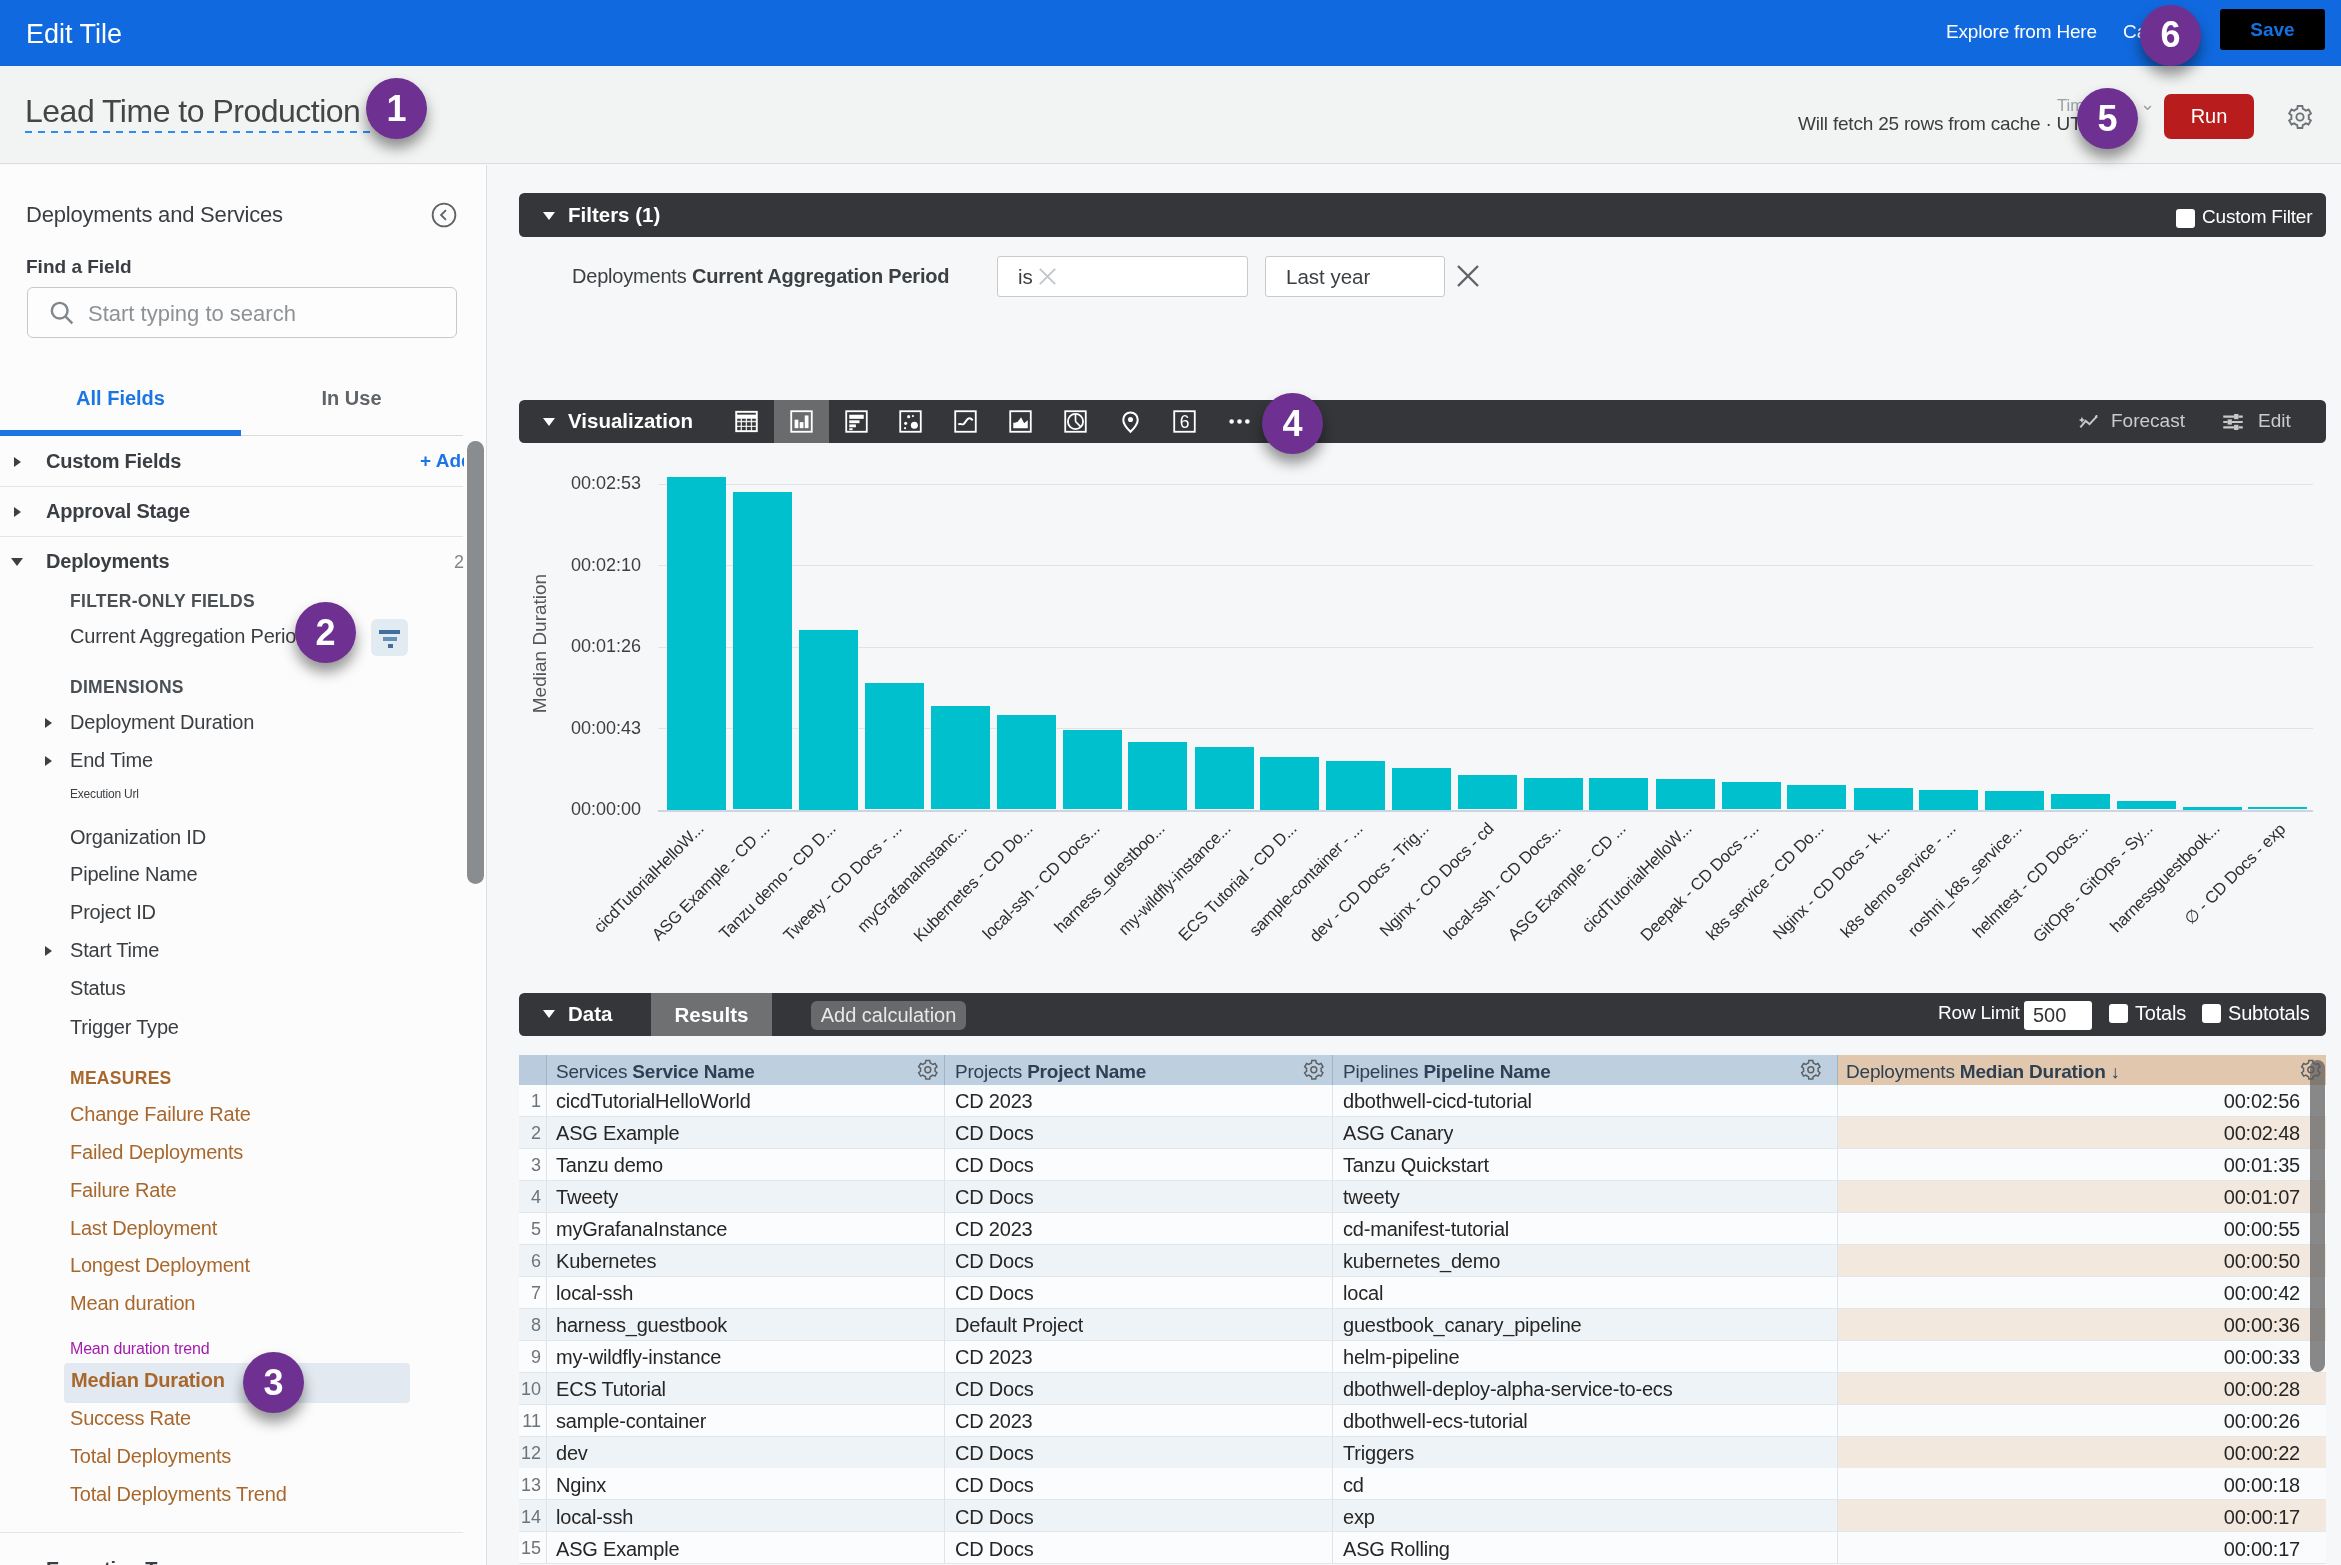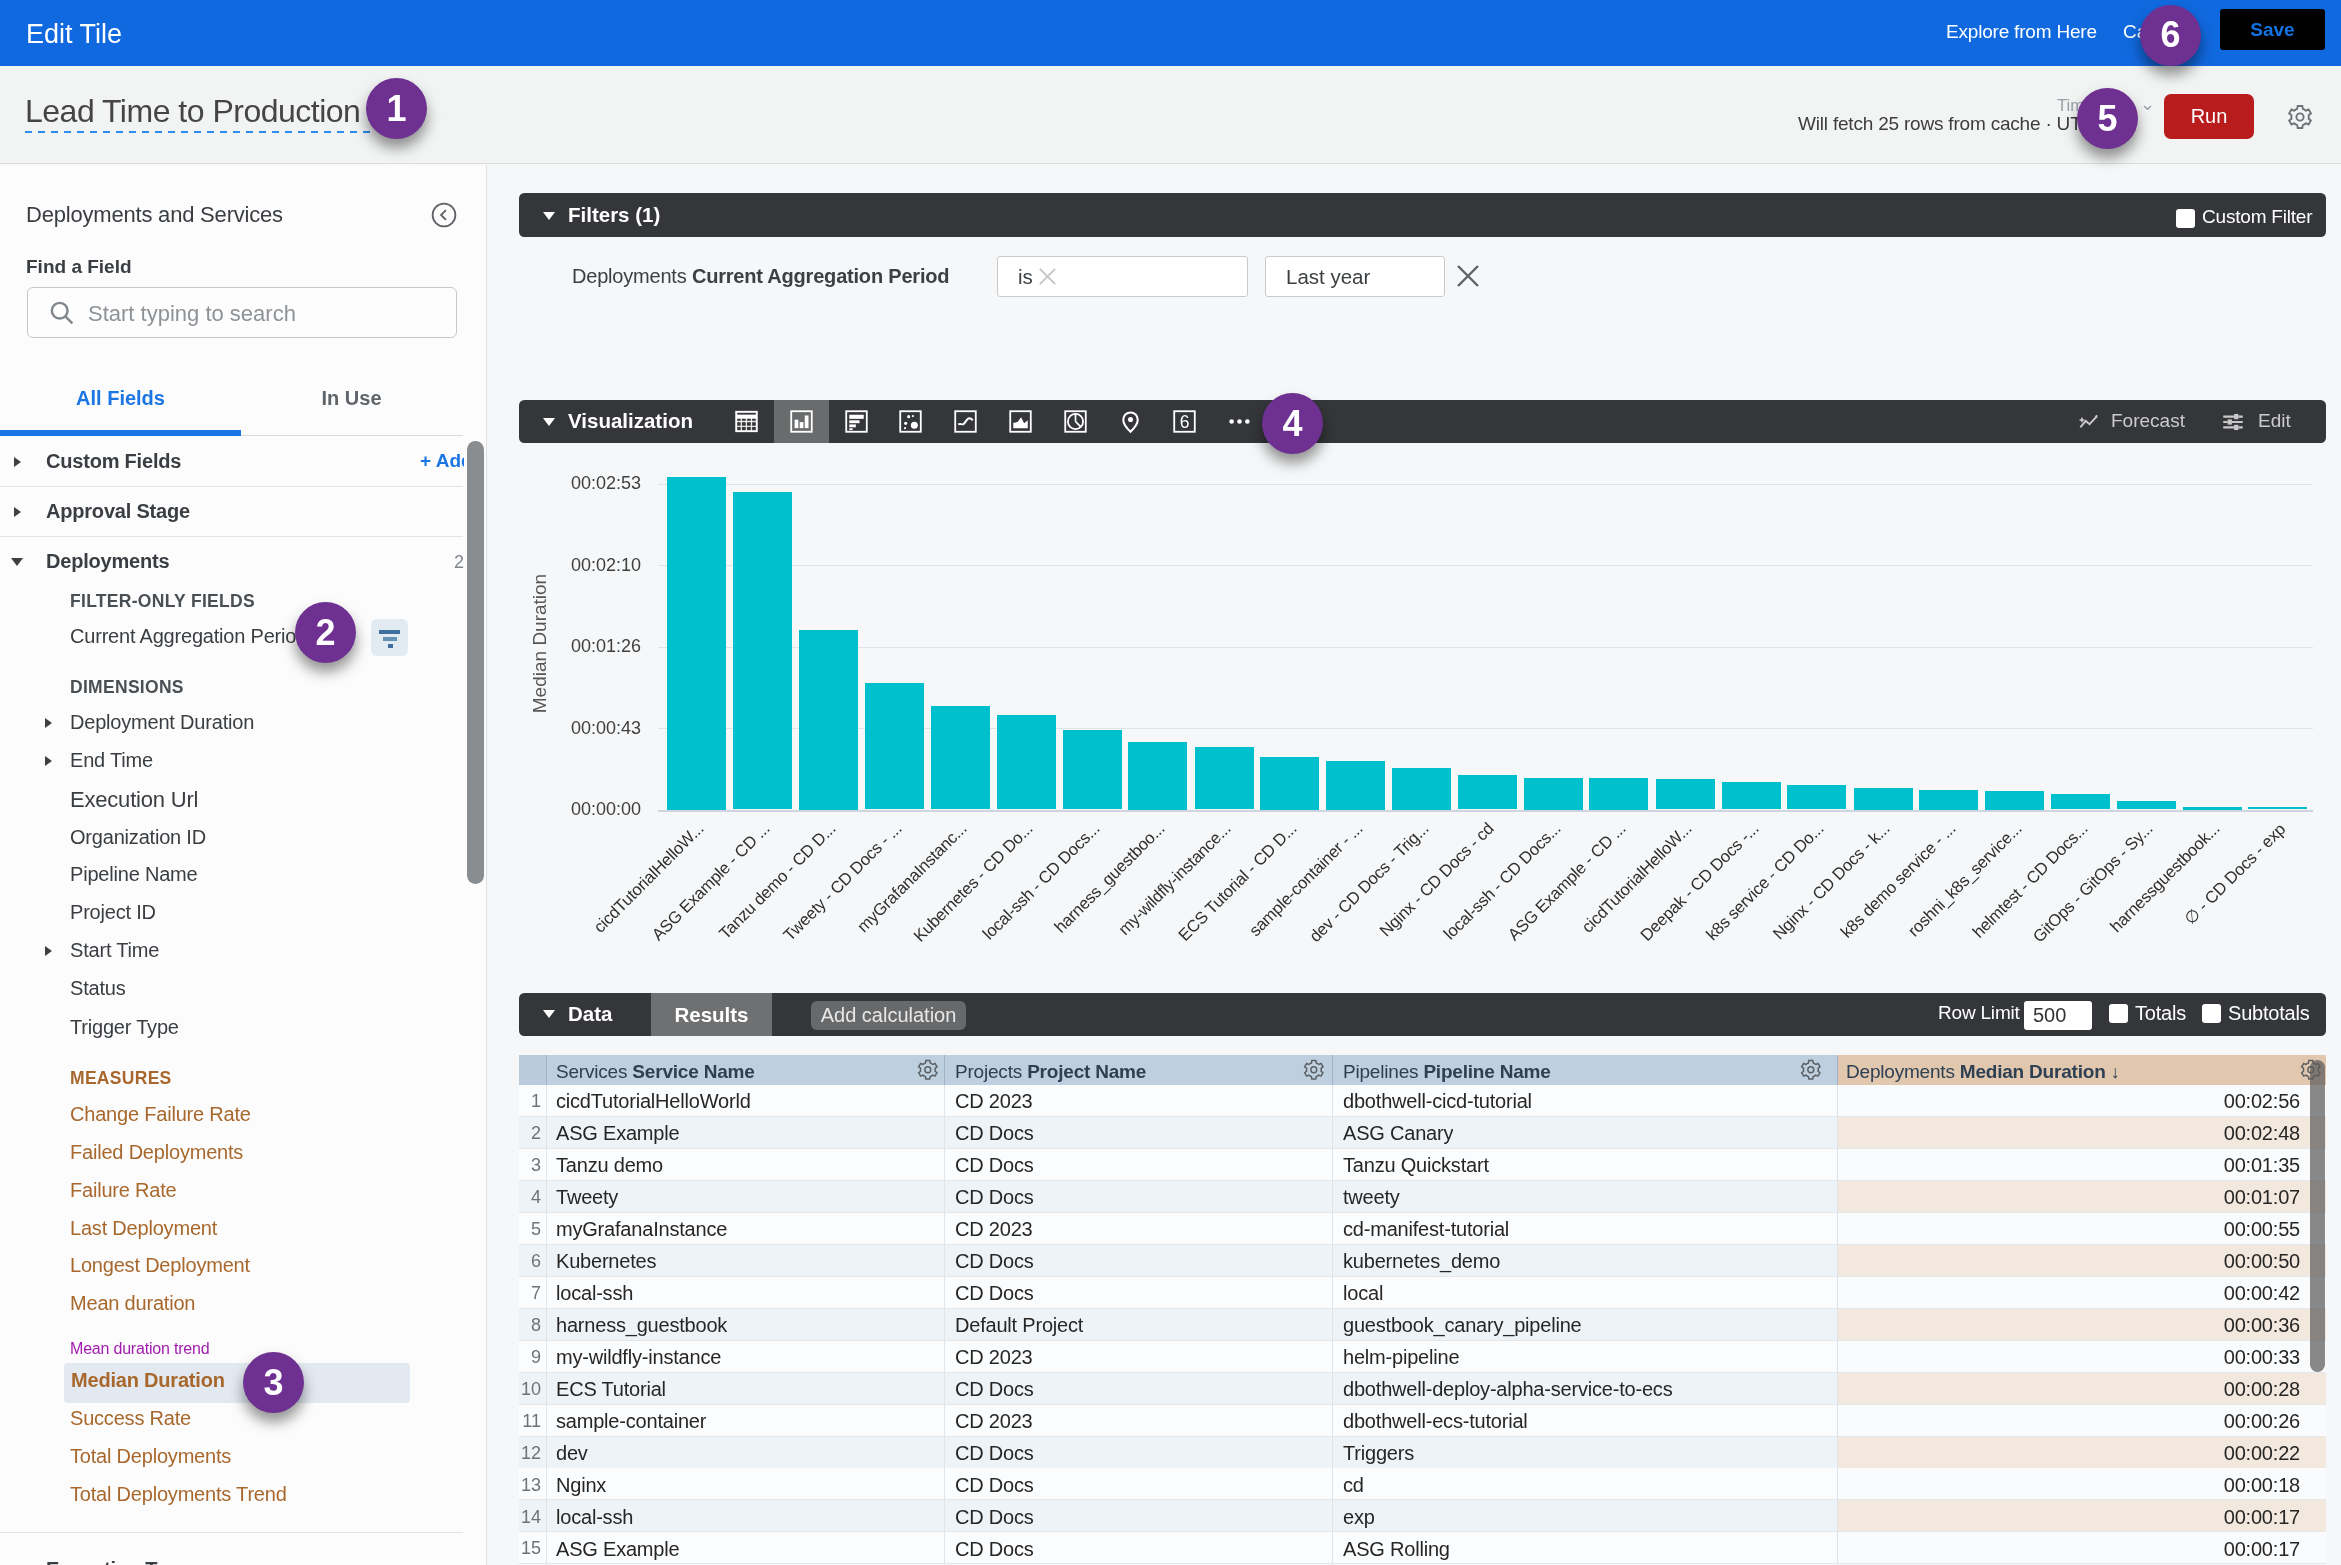--- a/index.html
+++ b/index.html
@@ -71,21 +71,21 @@
 <div class="abs" style="left:70px;top:625px;font-size:20px;letter-spacing:-0.2px;color:#3a3e42">Current Aggregation Period</div>
 <div class="abs" style="left:371px;top:619px;width:37px;height:37px;background:#e2eaf2;border-radius:6px"></div>
 <div class="abs" style="left:379px;top:630px;width:21px;height:3.8px;background:#3f6f9e"></div>
 <div class="abs" style="left:383px;top:637px;width:13.7px;height:3.8px;background:#6591b5"></div>
 <div class="abs" style="left:388px;top:644px;width:5.3px;height:3.8px;background:#3f6f9e"></div>
 <div class="abs" style="left:70px;top:677px;font-size:17.5px;font-weight:700;letter-spacing:0.3px;color:#4a4f54">DIMENSIONS</div>
 <div class="abs" style="left:45px;top:718px;width:0;height:0;border-top:5.3px solid transparent;border-bottom:5.3px solid transparent;border-left:7.6px solid #3c4043"></div>
 <div class="abs" style="left:70px;top:711px;font-size:20px;letter-spacing:-0.2px;color:#3a3e42">Deployment Duration</div>
 <div class="abs" style="left:45px;top:756px;width:0;height:0;border-top:5.3px solid transparent;border-bottom:5.3px solid transparent;border-left:7.6px solid #3c4043"></div>
 <div class="abs" style="left:70px;top:749px;font-size:20px;letter-spacing:-0.2px;color:#3a3e42">End Time</div>
-<div class="abs" style="left:70px;top:787px;font-size:22px;letter-spacing:-0.2px;color:#3a3e42">Execution Url</div>
+<div class="abs" style="left:70px;top:787px;font-size:12px;letter-spacing:-0.2px;color:#3a3e42">Execution Url</div>
 <div class="abs" style="left:70px;top:826px;font-size:20px;letter-spacing:-0.2px;color:#3a3e42">Organization ID</div>
 <div class="abs" style="left:70px;top:863px;font-size:20px;letter-spacing:-0.2px;color:#3a3e42">Pipeline Name</div>
 <div class="abs" style="left:70px;top:901px;font-size:20px;letter-spacing:-0.2px;color:#3a3e42">Project ID</div>
 <div class="abs" style="left:45px;top:946px;width:0;height:0;border-top:5.3px solid transparent;border-bottom:5.3px solid transparent;border-left:7.6px solid #3c4043"></div>
 <div class="abs" style="left:70px;top:939px;font-size:20px;letter-spacing:-0.2px;color:#3a3e42">Start Time</div>
 <div class="abs" style="left:70px;top:977px;font-size:20px;letter-spacing:-0.2px;color:#3a3e42">Status</div>
 <div class="abs" style="left:70px;top:1016px;font-size:20px;letter-spacing:-0.2px;color:#3a3e42">Trigger Type</div>
 <div class="abs" style="left:70px;top:1068px;font-size:17.5px;font-weight:700;letter-spacing:0.3px;color:#a8682d">MEASURES</div>
 <div class="abs" style="left:70px;top:1103px;font-size:20px;letter-spacing:-0.2px;color:#a8682d">Change Failure Rate</div>
 <div class="abs" style="left:70px;top:1141px;font-size:20px;letter-spacing:-0.2px;color:#a8682d">Failed Deployments</div>

